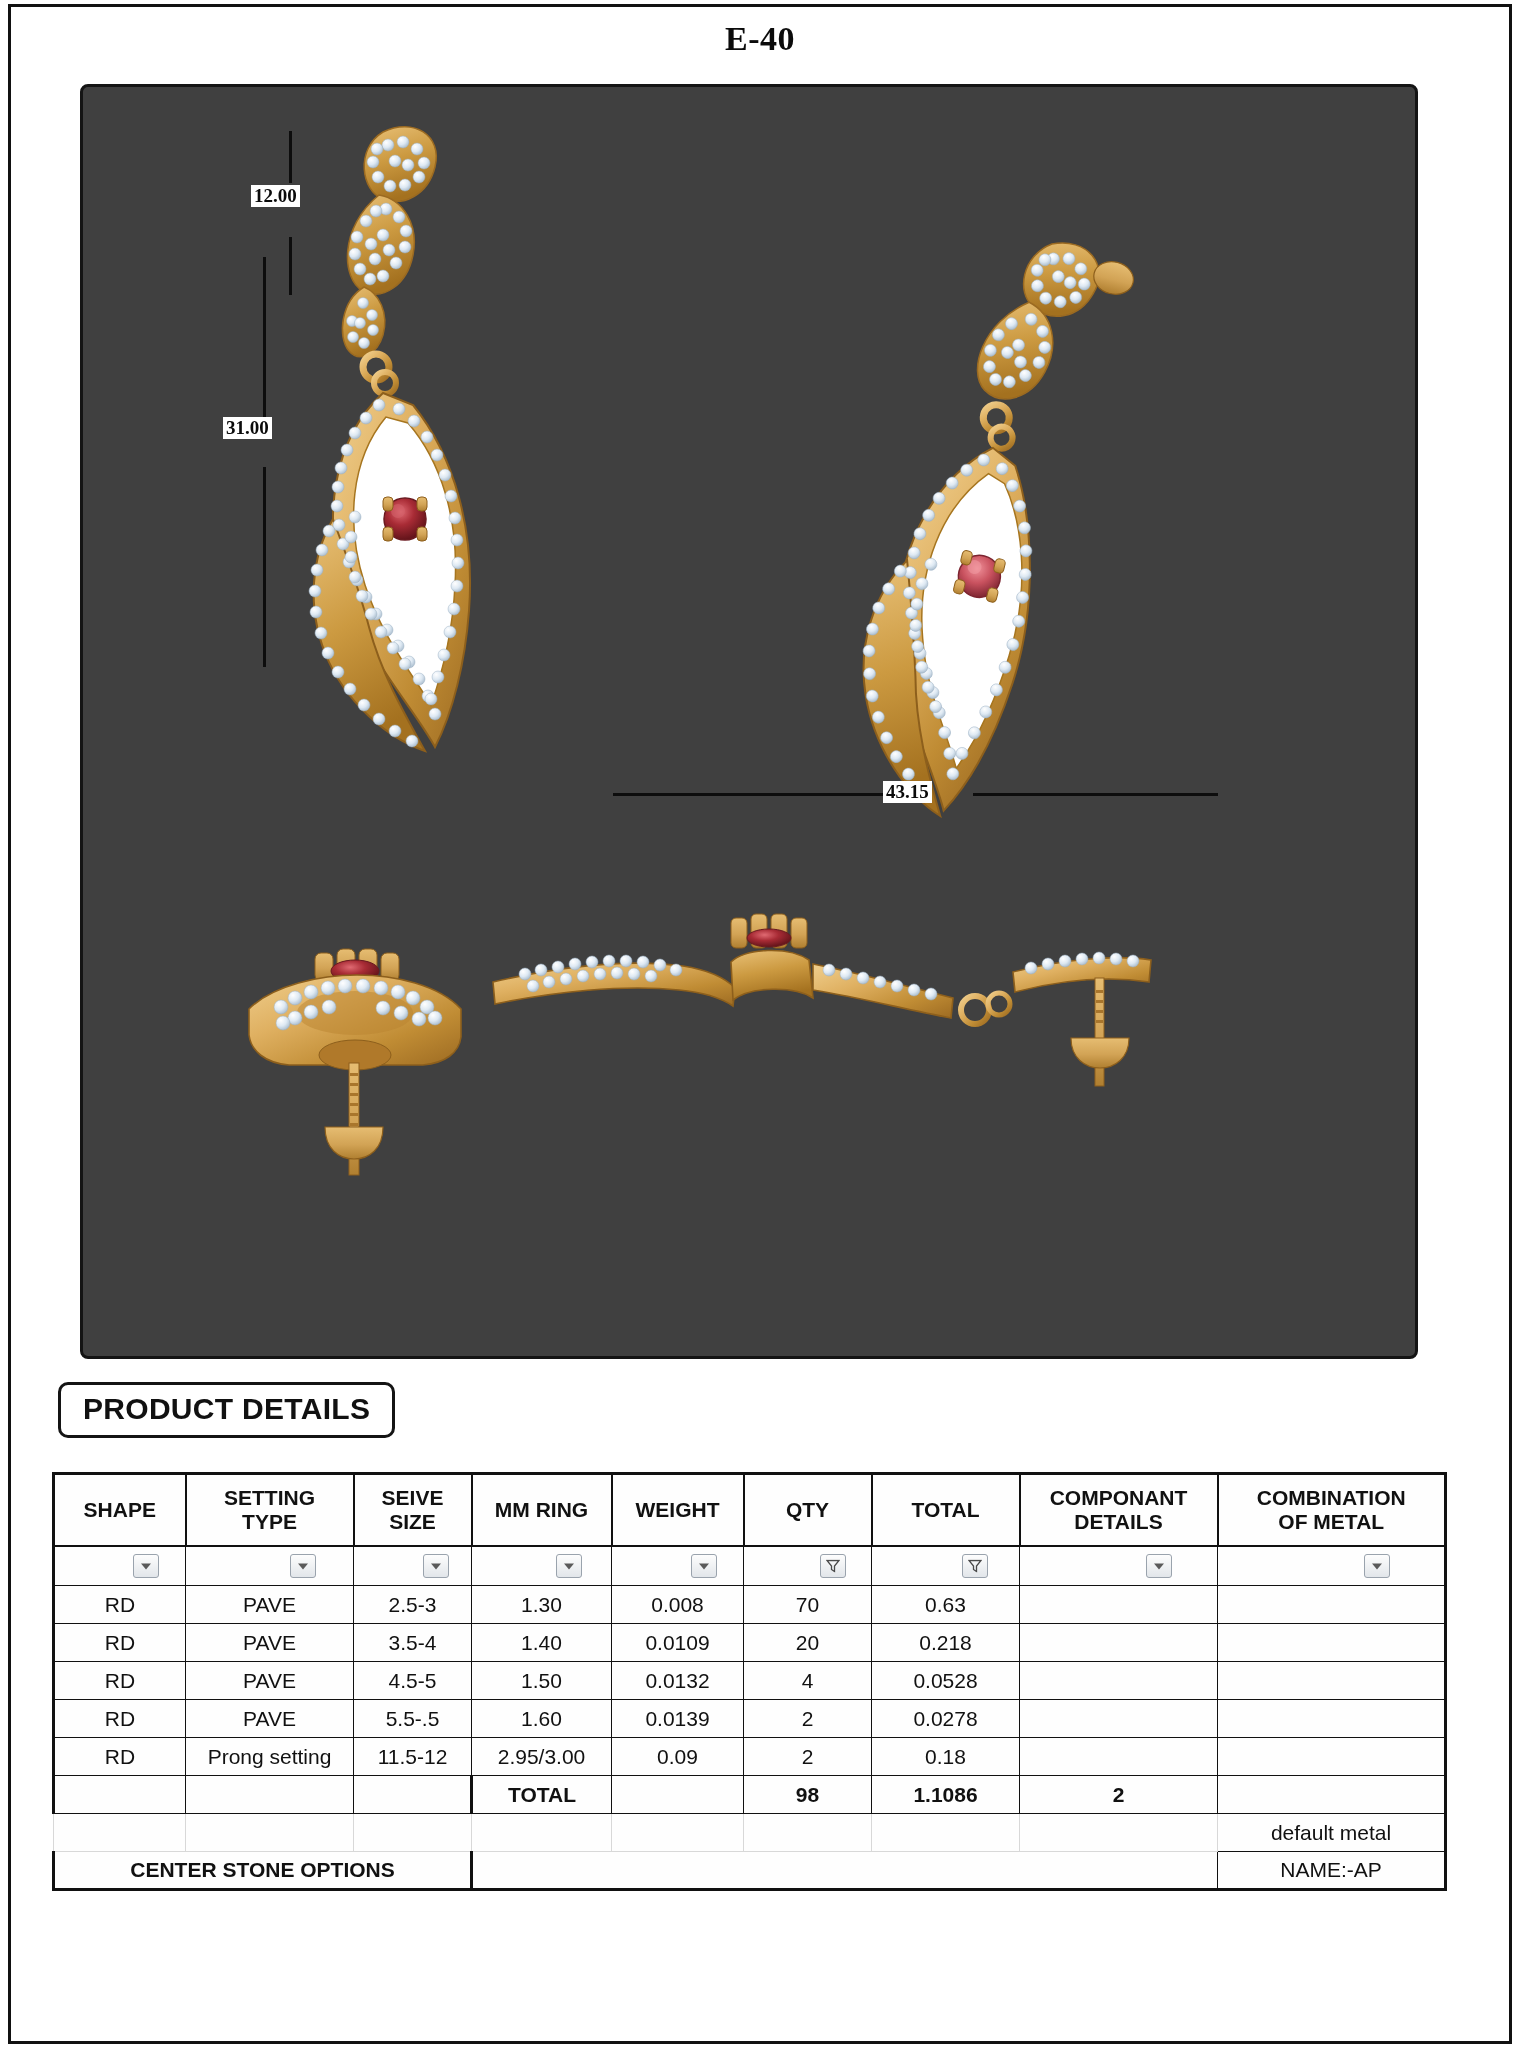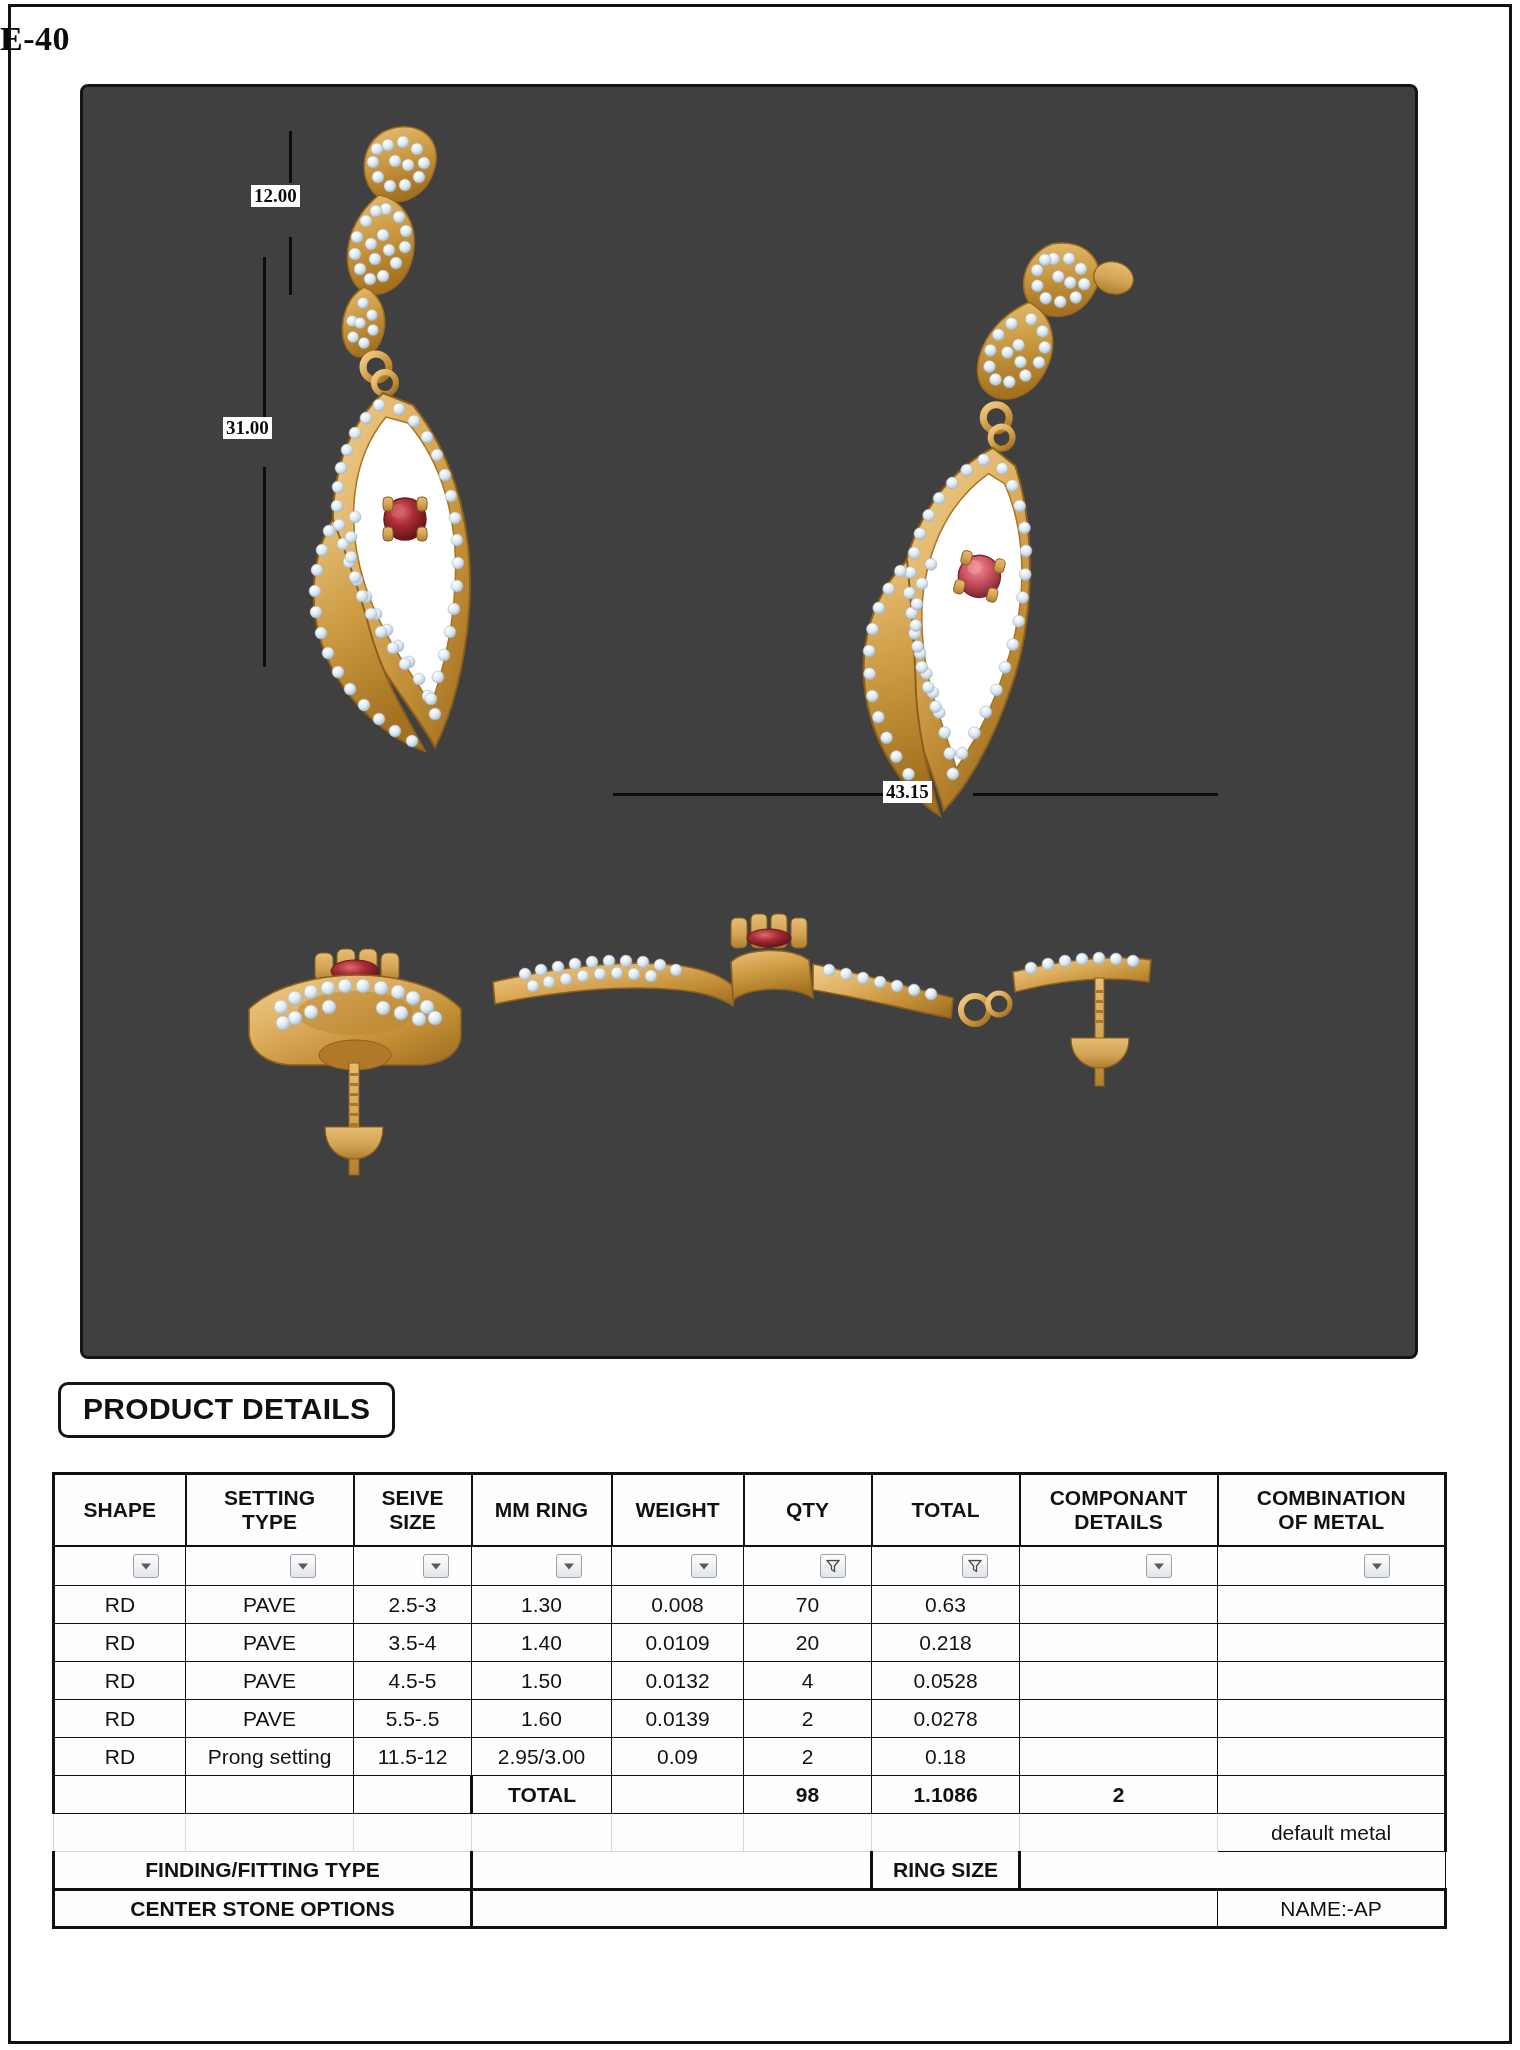--- a/index.html
+++ b/index.html
@@ -31,20 +31,21 @@
     width: 1504px; height: 2040px;
     background: #b9b9b9;
     z-index: -1;
   }
 
   
   #title {
     position: absolute;
     left: 0; top: 20px;
     width: 1520px;
+    text-align: center;
     font-family: "Liberation Serif", serif;
     font-weight: bold;
     font-size: 34px;
     letter-spacing: 0.5px;
     color: #0b0b0b;
   }
 
   
   #drawing-panel {
     position: absolute;
@@ -753,26 +754,20 @@
         <td class="b-none"></td>
         <td class="b-none"></td>
         <td class="b-none"></td>
         <td class="b-none"></td>
         <td class="b-none"></td>
         <td class="b-none"></td>
         <td class="red b-thick-r b-none-t b-none-l">default metal</td>
       </tr>
 
 
-      <tr class="data-row">
-        <td class="bold left b-thick-l b-thick-b" colspan="3">FINDING/FITTING TYPE</td>
-        <td class="b-thick-b b-thick-l" colspan="3"></td>
-        <td class="bold b-thick-b b-thick-l b-thick-r">RING SIZE</td>
-        <td class="b-thick-b" colspan="2"></td>
-      </tr>
 
       <tr class="data-row">
         <td class="bold left b-thick-l b-thick-b b-thick-r" colspan="3">CENTER STONE OPTIONS</td>
         <td class="b-thick-b" colspan="5"></td>
         <td class="left b-thick-b b-thick-r b-none-l">NAME:-AP</td>
       </tr>
     </tbody>
       </table>
   </div>
 </div>

